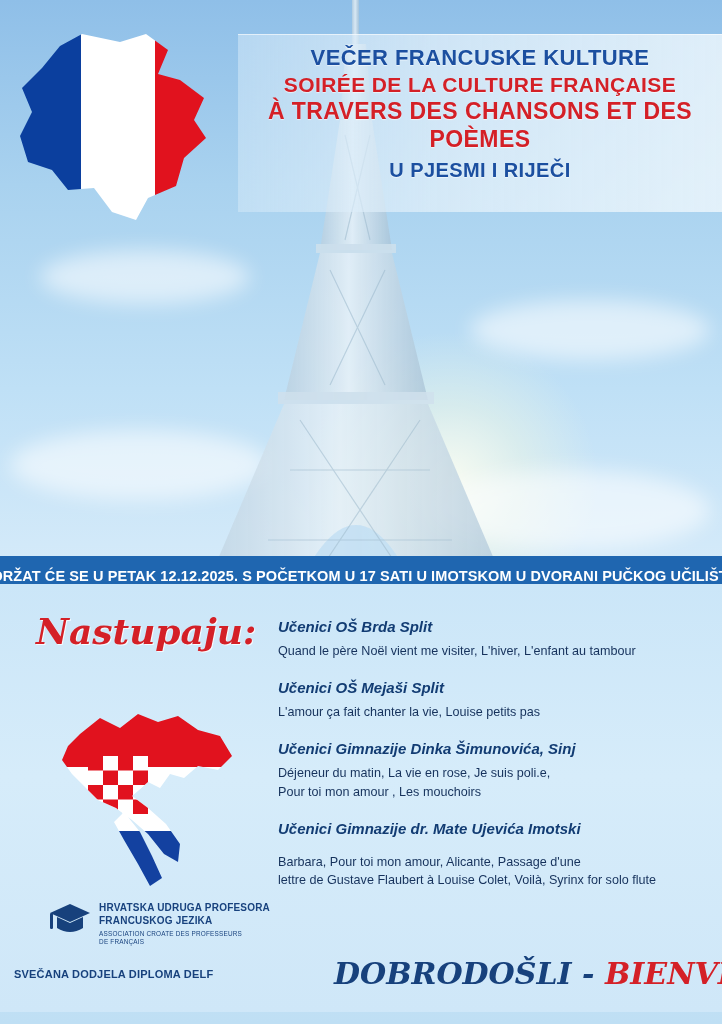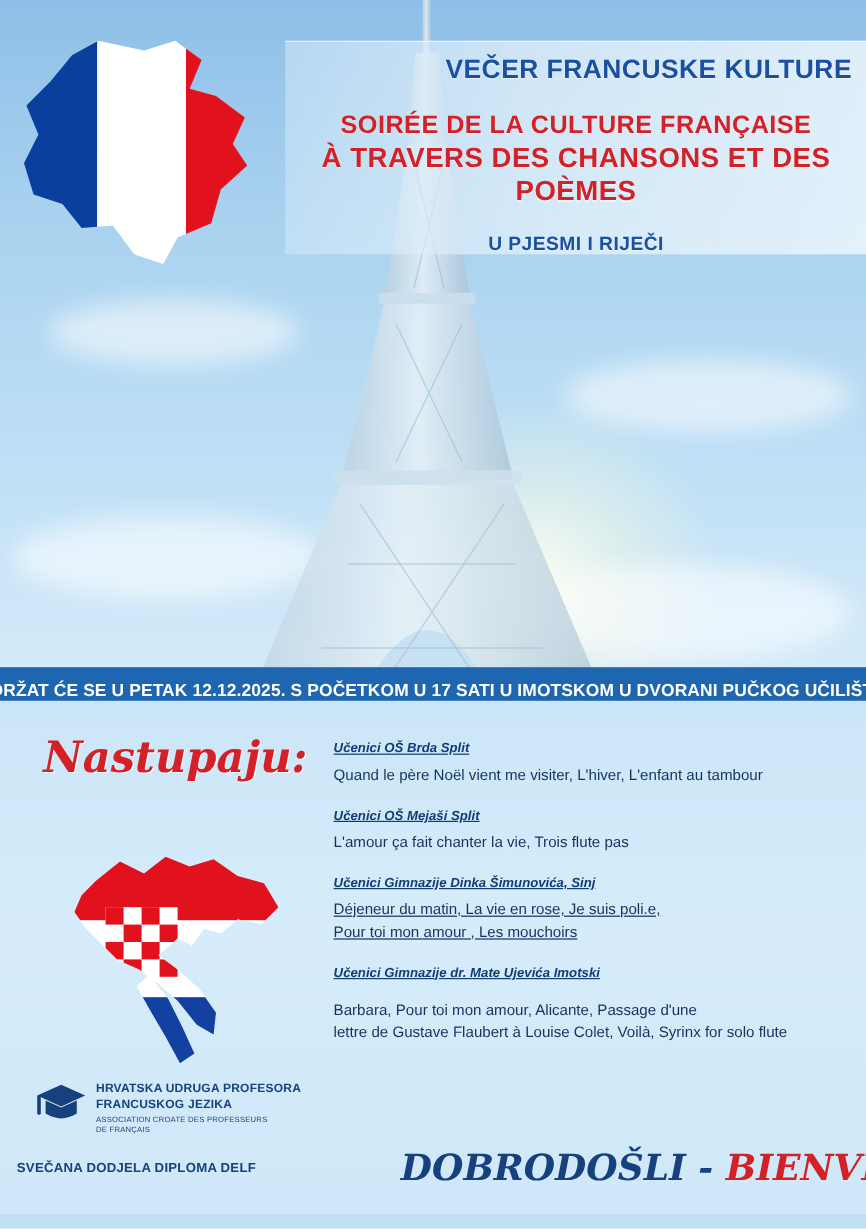--- a/index.html
+++ b/index.html
@@ -51,24 +51,24 @@
     box-sizing: border-box;
     padding: 10px 12px 0 12px;
     text-align: center;
   }
   .h-line {
     font-weight: bold;
     letter-spacing: 0.4px;
     line-height: 1.22;
     text-shadow: 0 1px 1px rgba(255,255,255,0.6);
   }
-  .h1 { color: #1b4fa0; font-size: 22px; margin-bottom: 20px; text-align: right; }
+  .h1 { color: #1b4fa0; font-size: 22px; margin-bottom: 0; }
   .h2 { color: #d42027; font-size: 21px; }
   .h3 { color: #d42027; font-size: 23px; }
-  .h4 { color: #1b4fa0; font-size: 16px; margin-top: 20px; }
+  .h4 { color: #1b4fa0; font-size: 20px; margin-top: 4px; }
 
   
   .france-map {
     position: absolute;
     left: 8px; top: 28px;
     width: 220px; height: 200px;
   }
 
   
   .date-bar {
@@ -108,24 +108,23 @@
 
   .performers {
     position: absolute;
     left: 278px; top: 34px;
     width: 430px;
   }
   .perf-block { margin-bottom: 18px; }
   .perf-title {
     font-style: italic;
     font-weight: bold;
-    font-size: 11px;
+    font-size: 15px;
     color: #123c73;
     margin-bottom: 7px;
-    text-decoration: underline;
   }
   .perf-songs {
     font-size: 12.6px;
     color: #16325c;
     line-height: 1.5;
   }
 
   
   .croatia-map {
     position: absolute;
@@ -134,20 +133,21 @@
   }
 
   
   .logo {
     position: absolute;
     left: 30px; top: 316px;
     width: 240px;
     display: flex;
     align-items: flex-start;
     gap: 8px;
+    justify-content: flex-end;
   }
   .logo-mark { width: 42px; height: 40px; flex: 0 0 auto; }
   .logo-text { padding-top: 2px; }
   .logo-l1 {
     color: #18427e;
     font-weight: bold;
     font-size: 10px;
     letter-spacing: 0.2px;
     line-height: 1.25;
   }
@@ -288,25 +288,25 @@
       </g>
     </svg>
 
     <div class="performers">
       <div class="perf-block">
         <div class="perf-title">Učenici OŠ Brda Split</div>
         <div class="perf-songs">Quand le père Noël vient me visiter, L'hiver, L'enfant au tambour</div>
       </div>
       <div class="perf-block">
         <div class="perf-title">Učenici OŠ Mejaši Split</div>
-        <div class="perf-songs">L'amour ça fait chanter la vie, Trois flute pas</div>
+        <div class="perf-songs">L'amour ça fait chanter la vie, Louise petits pas</div>
       </div>
       <div class="perf-block">
         <div class="perf-title">Učenici Gimnazije Dinka Šimunovića, Sinj</div>
-        <div class="perf-songs" style="white-space:pre-line;text-decoration:underline;">Déjeneur du matin, La vie en rose, Je suis poli.e,
+        <div class="perf-songs" style="white-space:pre-line;">Déjeneur du matin, La vie en rose, Je suis poli.e,
 Pour toi mon amour , Les mouchoirs</div>
       </div>
       <div class="perf-block">
         <div class="perf-title">Učenici Gimnazije  dr. Mate Ujevića Imotski</div>
         <div class="perf-songs" style="white-space:pre-line;margin-top:16px;">Barbara, Pour toi mon amour, Alicante,  Passage  d'une
 lettre de Gustave Flaubert à Louise Colet, Voilà, Syrinx for solo flute</div>
       </div>
     </div>
 
     <div class="logo">

